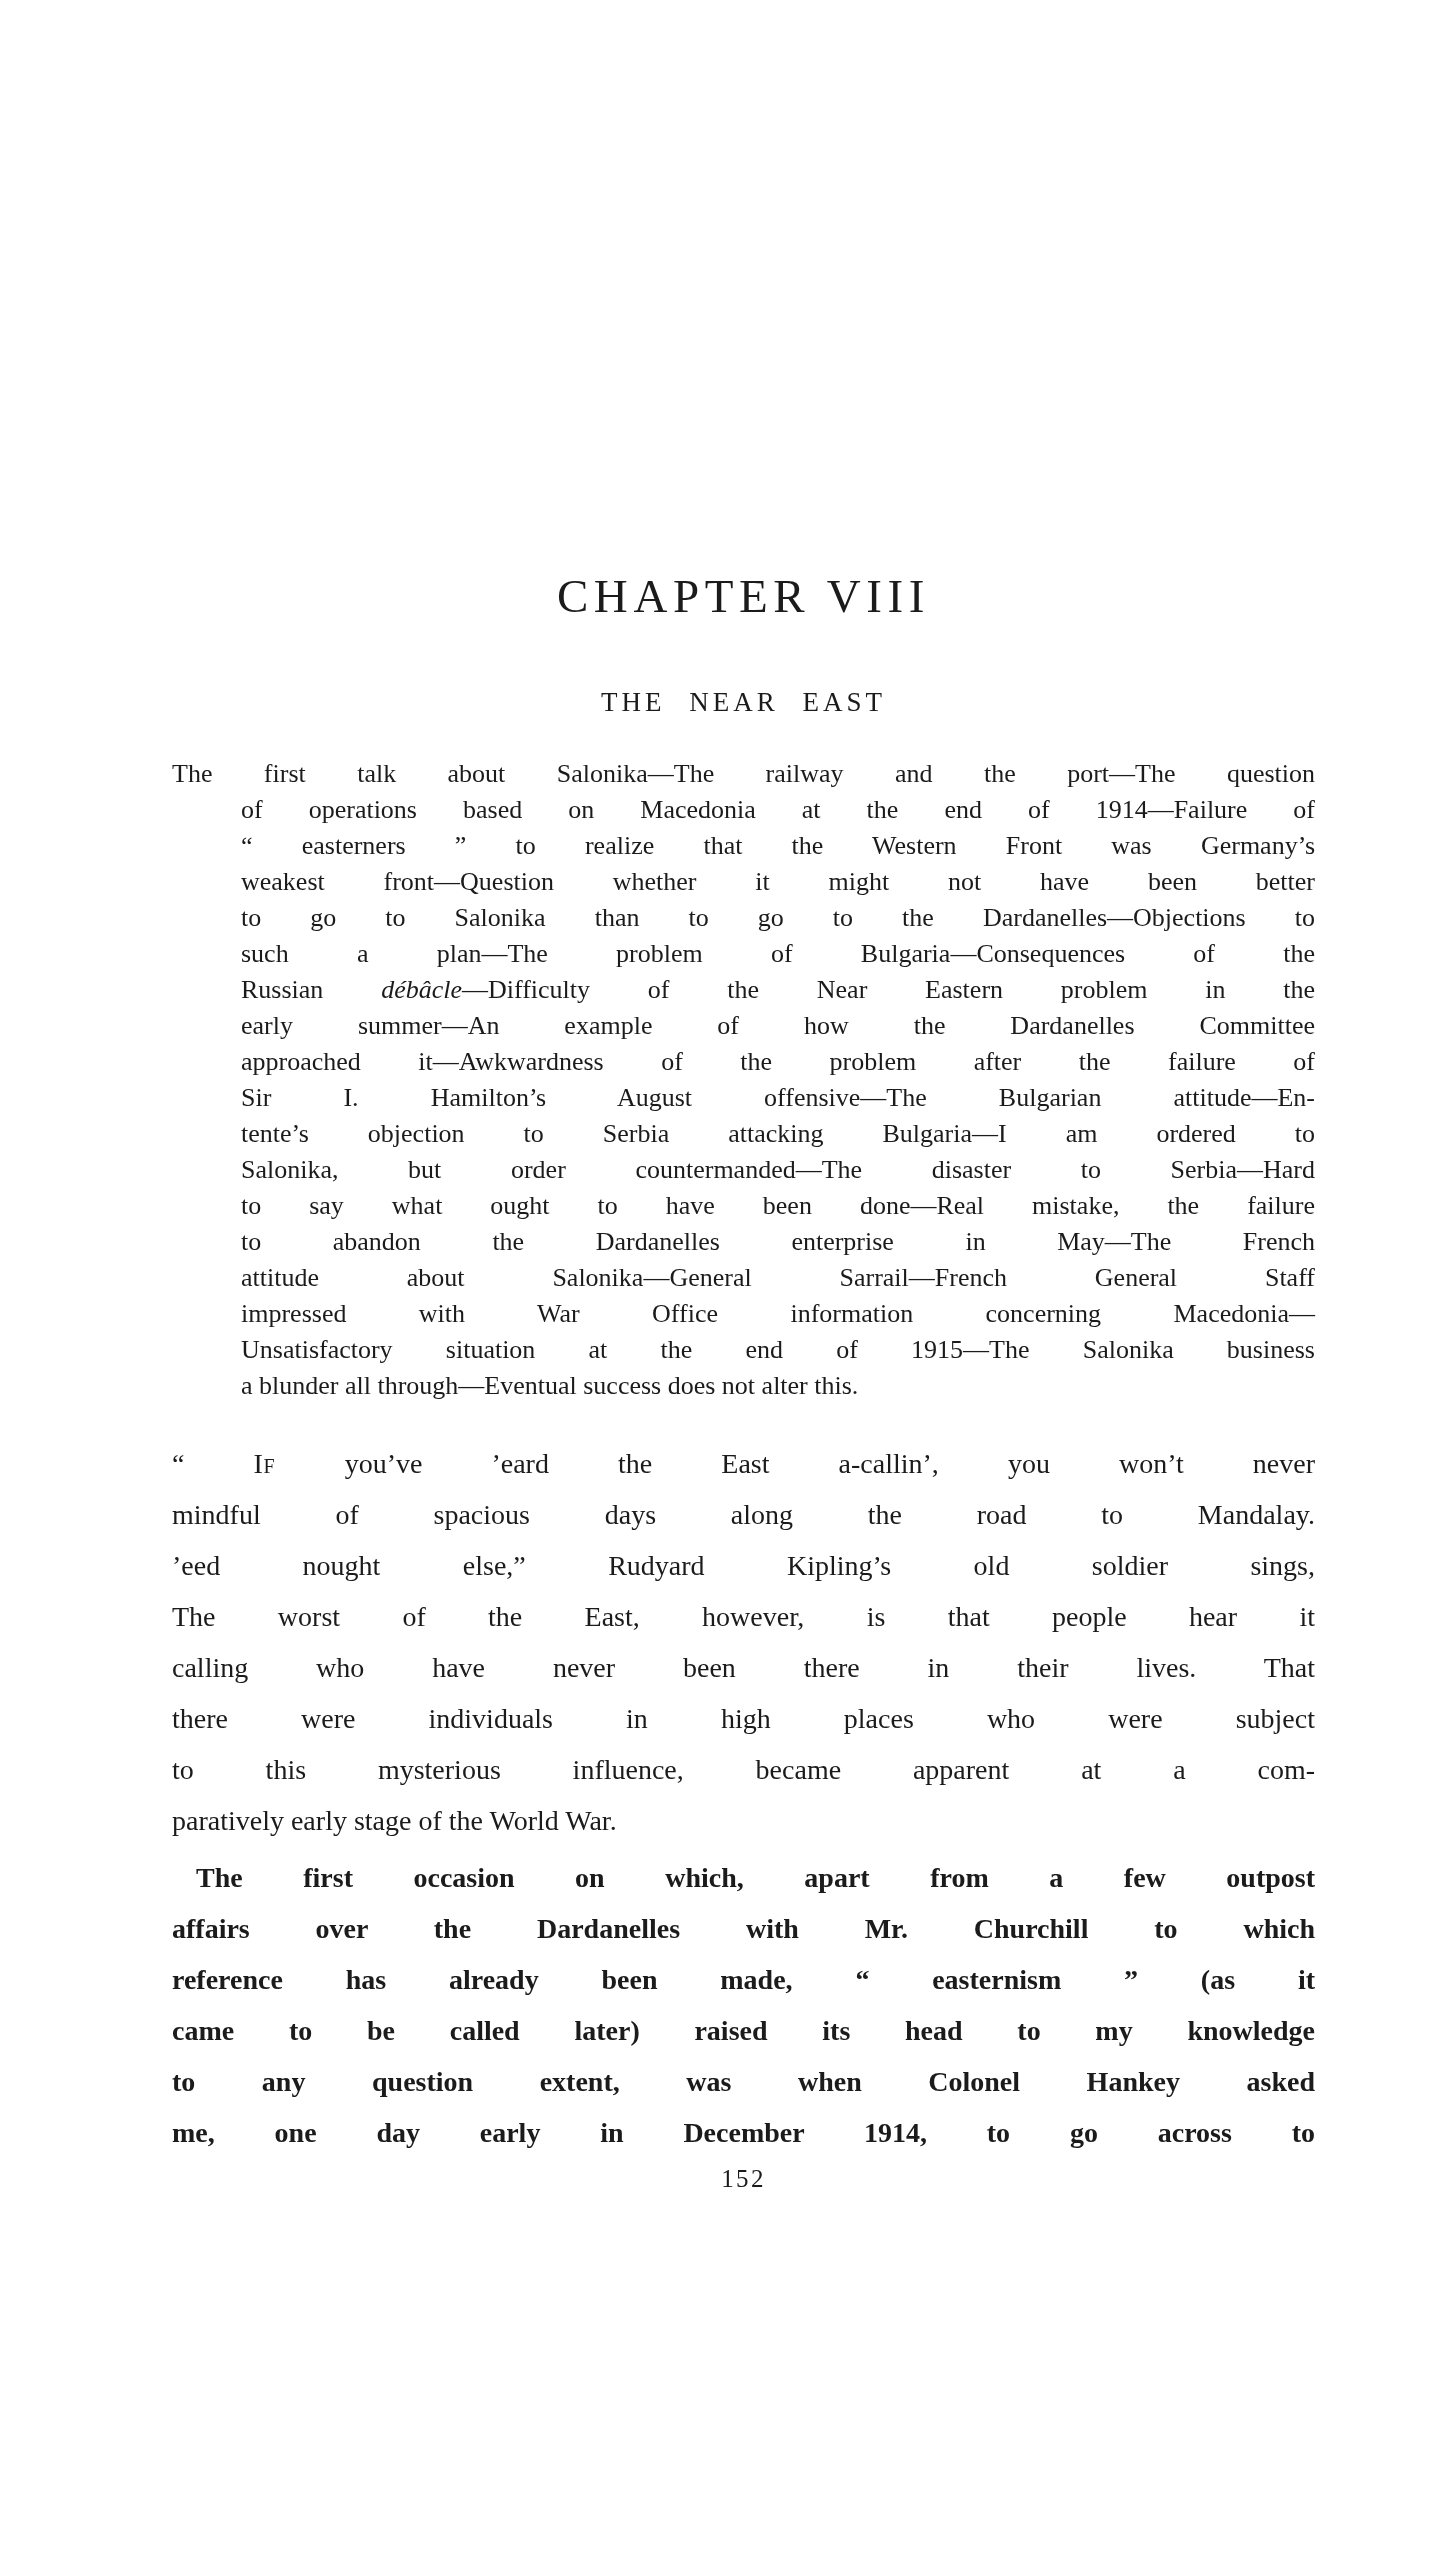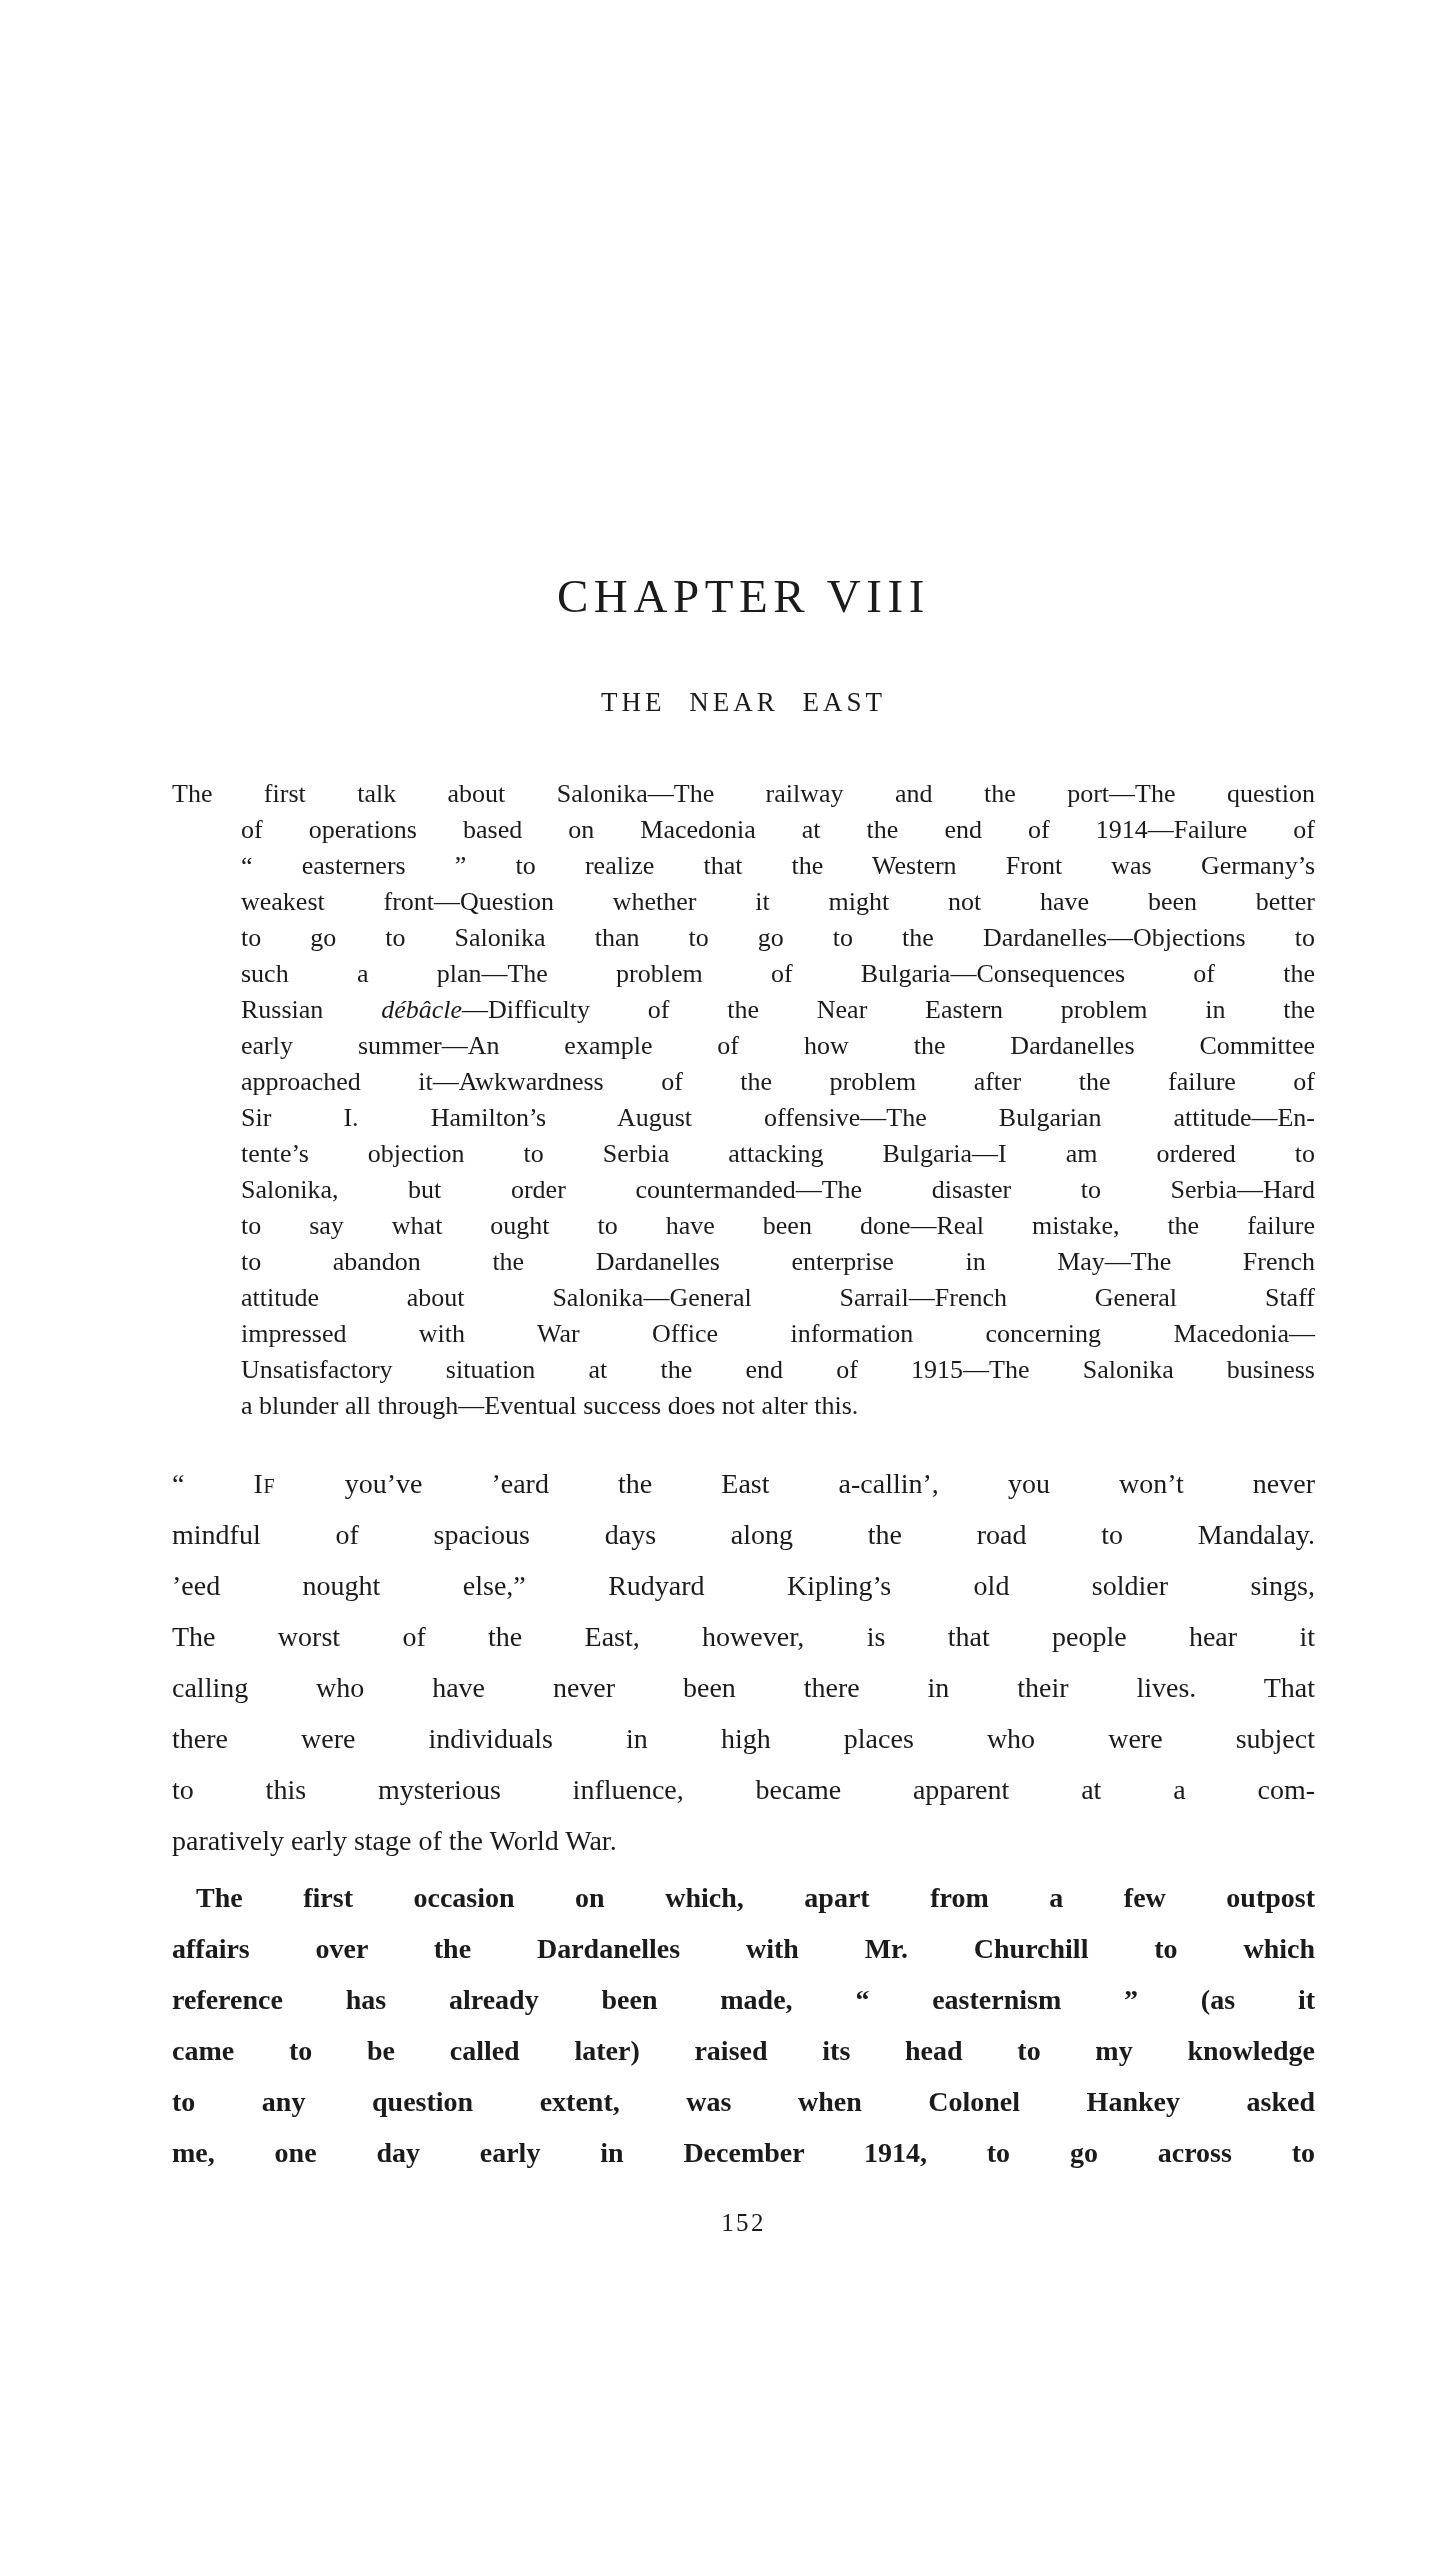--- a/index.html
+++ b/index.html
@@ -36,21 +36,21 @@
     margin: 69px 0 0 0;
     font-size: 27px;
     font-weight: normal;
     line-height: 1;
     letter-spacing: 4px;
     word-spacing: 13px;
     text-align: center;
     white-space: nowrap;
   }
   .summary {
-    margin-top: 60px;
+    margin-top: 40px;
     font-size: 26px;
     line-height: 36px;
   }
   .sum-line {
     text-align: justify;
     text-align-last: justify;
   }
   .sum-line.indent {
     padding-left: 69px;
   }
@@ -77,21 +77,21 @@
     text-align-last: left;
   }
   .it {
     font-style: italic;
   }
   .sc {
     font-variant: small-caps;
     letter-spacing: 0.8px;
   }
   .page-number {
-    margin-top: 31px;
+    margin-top: 7px;
     font-size: 25px;
     letter-spacing: 2.4px;
     text-align: center;
   }
 </style>
 </head>
 <body>
 
 <div class="page" style="background: rgb(255, 255, 255); color: rgb(27, 27, 27);">
   <div class="content">

